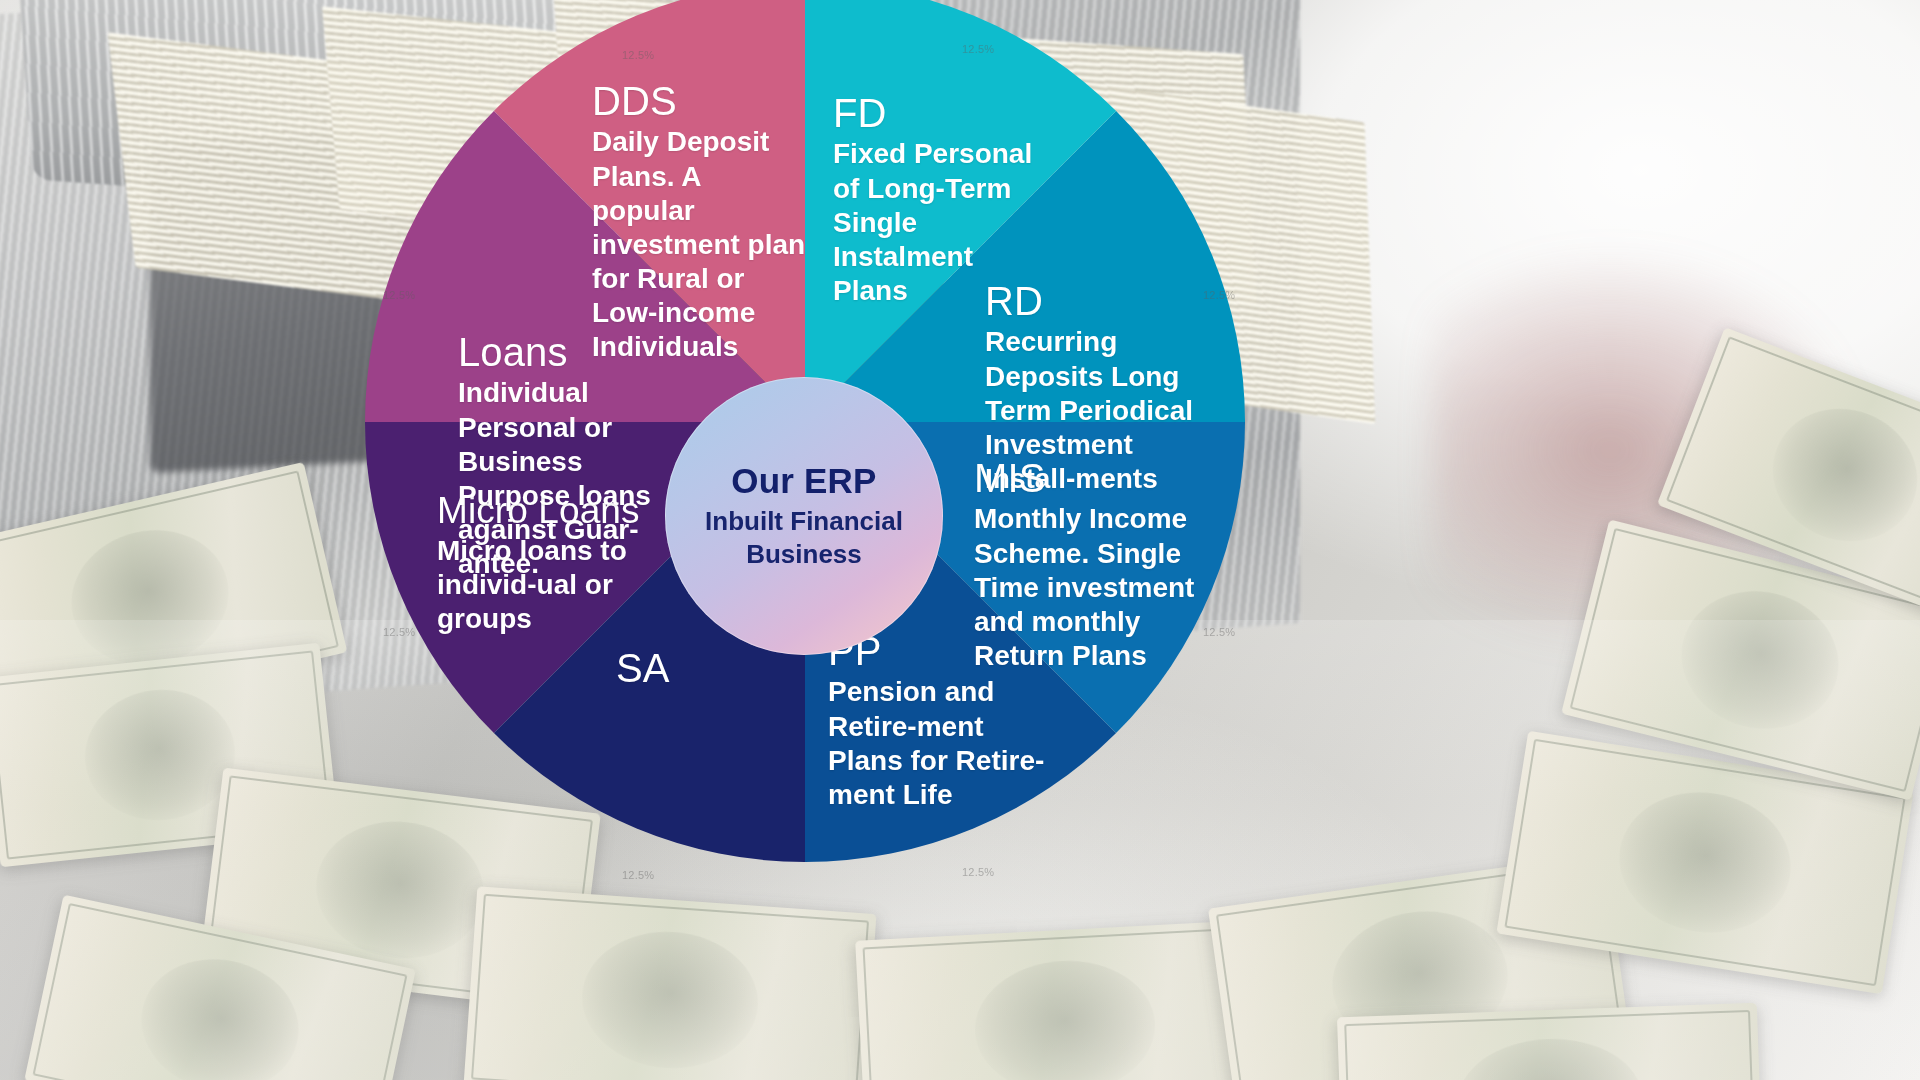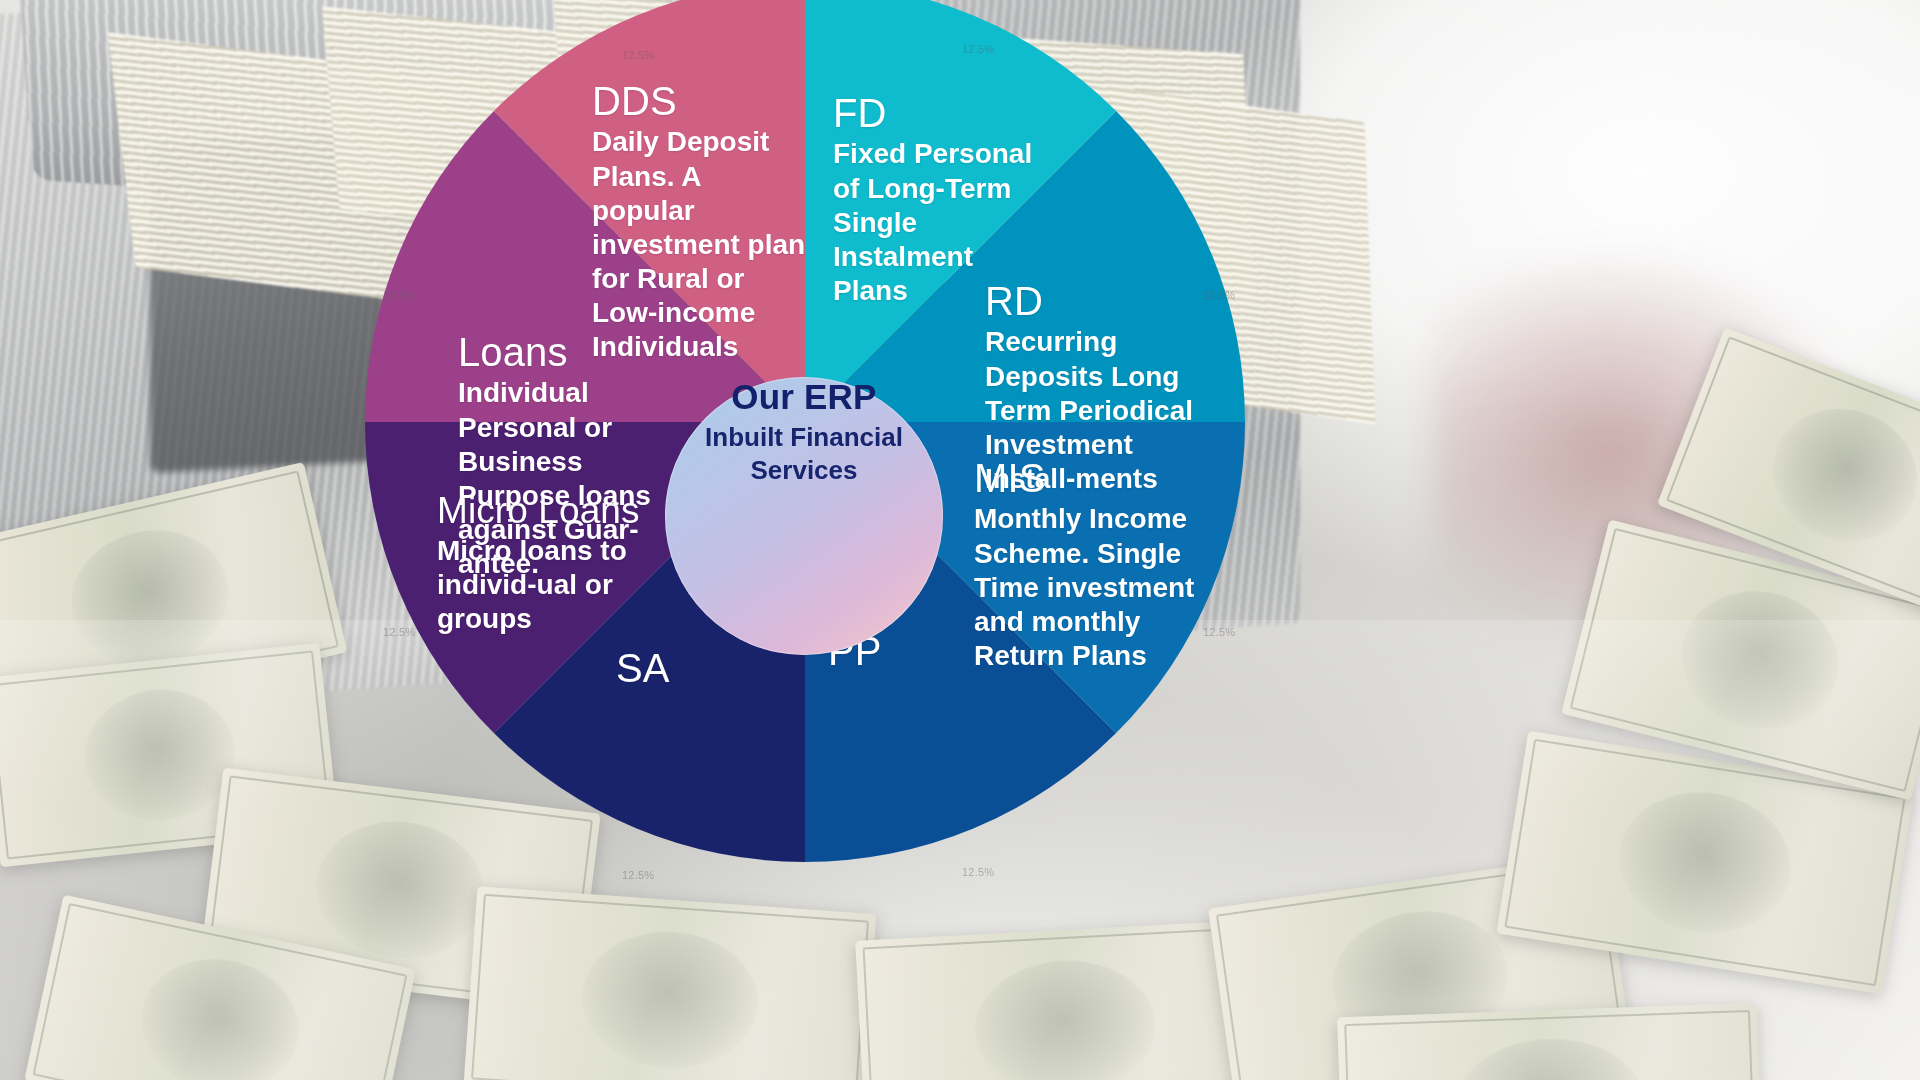--- a/index.html
+++ b/index.html
@@ -157,21 +157,21 @@
   .lbl-loans      { left:458px; top:288px; width:225px;margin-top:41px; }
 
   
   #hub {
     position:absolute;
     left:665px; top:377px;
     width:278px; height:278px;
     border-radius:50%;
     background:linear-gradient(145deg, #a9cdea 0%, #b9c6e8 30%, #c6bfe4 52%, #dcb8d9 74%, #edc3cf 90%, #f1cfc4 100%);
     display:flex; flex-direction:column;
-    align-items:center; justify-content:flex-start;
+    align-items:center; justify-content:center;
     text-align:center;
     box-shadow:0 0 0 1px rgba(255,255,255,.35) inset;
   }
   #hub-title {
     color:#13206b;
     font-size:35px;
     font-weight:700;
     letter-spacing:.2px;
     margin-bottom:4px;
   }
@@ -271,20 +271,21 @@
     <span class="seg-desc">Recurring Deposits Long Term Periodical Investment Install-ments</span>
   </div>
 
   <div class="seg-label lbl-mis">
     <span class="seg-title">MIS</span>
     <span class="seg-desc">Monthly Income Scheme. Single Time investment and monthly Return Plans</span>
   </div>
 
   <div class="seg-label lbl-pp">
     <span class="seg-title">PP</span>
+    <span class="seg-desc">Pension and Retire-ment Plans for Retire-ment Life</span>
   </div>
 
   <div class="seg-label lbl-sa">
     <span class="seg-title">SA</span>
   </div>
 
   <div class="seg-label lbl-microloans">
     <span class="seg-title">Micro Loans</span>
     <span class="seg-desc">Micro loans to individ-ual or groups</span>
   </div>
@@ -298,16 +299,16 @@
   <div class="pct pct-2">12.5%</div>
   <div class="pct pct-3">12.5%</div>
   <div class="pct pct-4">12.5%</div>
   <div class="pct pct-5">12.5%</div>
   <div class="pct pct-6">12.5%</div>
   <div class="pct pct-7">12.5%</div>
   <div class="pct pct-8">12.5%</div>
 
   <div id="hub">
     <div id="hub-title">Our ERP</div>
-    <div id="hub-sub">Inbuilt Financial Services</div>
+    <div id="hub-sub">Inbuilt Financial Business</div>
   </div>
 
 </div>
 
 </body></html>

